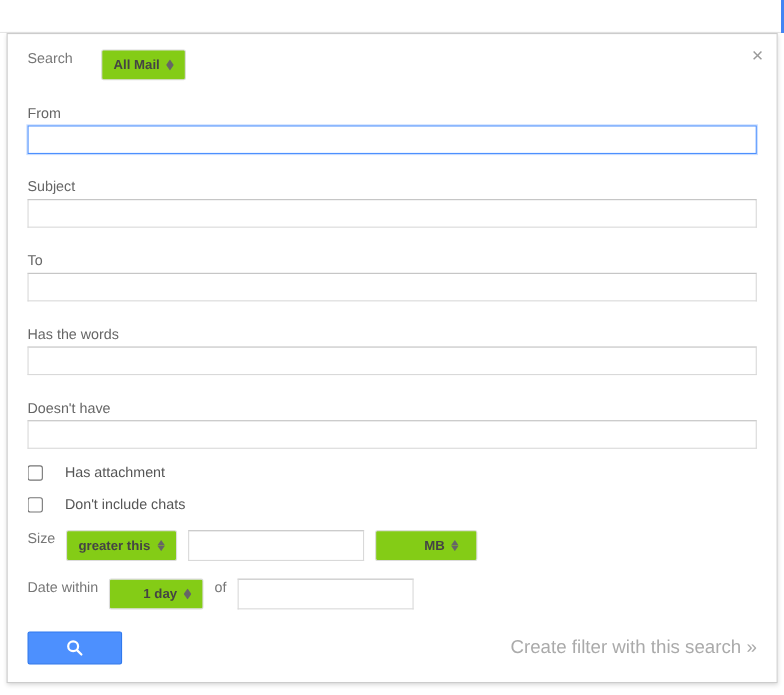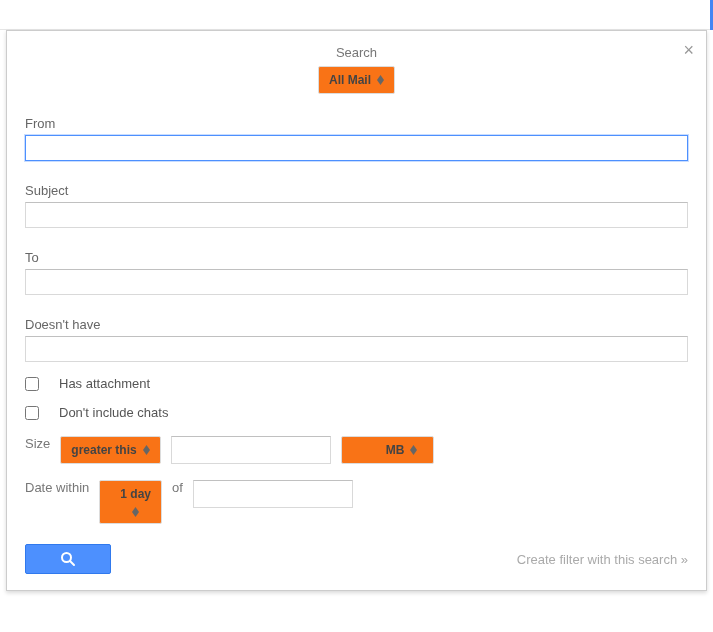--- a/index.html
+++ b/index.html
@@ -35,34 +35,33 @@
     position: absolute;
     top: 10px;
     right: 12px;
     color: #999;
     font-size: 18px;
     line-height: 1;
     cursor: pointer;
   }
   .row-scope {
     display: flex;
-    align-items: center;
-    gap: 6px;
+    align-items: flex-start;
+    gap: 26px;
     margin-bottom: 10px;
-    flex-direction: column;
   }
   .label-inline {
     color: #777;
     font-size: 13px;
   }
   .dropdown-btn {
     display: inline-flex;
     align-items: center;
     gap: 6px;
-    background: #f97316;
+    background: #84cc16;
     border: 1px solid #dcdcdc;
     border-radius: 2px;
     padding: 6px 10px;
     font-size: 12px;
     font-weight: bold;
     color: #444;
     cursor: pointer;
   }
   .sort-arrows {
     display: inline-flex;
@@ -130,21 +129,21 @@
     border-radius: 2px;
     width: 86px;
     height: 30px;
     display: flex;
     align-items: center;
     justify-content: center;
     cursor: pointer;
   }
   .create-filter-link {
     color: #aaa;
-    font-size: 13px;
+    font-size: 17px;
     cursor: pointer;
   }
 </style>
 </head>
 <body>
 
 <div class="top-strip"></div>
 
 <div class="panel">
 
@@ -173,20 +172,24 @@
   <div class="field-block">
     <span class="field-label">Subject</span>
     <input type="text" class="text-input" value="" style="">
   </div>
 
   <div class="field-block">
     <span class="field-label">To</span>
     <input type="text" class="text-input" value="" style="">
   </div>
 
+  <div class="field-block">
+    <span class="field-label">Has the words</span>
+    <input type="text" class="text-input" value="" style="">
+  </div>
 
   <div class="field-block">
     <span class="field-label">Doesn't have</span>
     <input type="text" class="text-input" value="" style="">
   </div>
 
   <label class="checkbox-row">
     <input type="checkbox" style="">
     <span>Has attachment</span>
   </label>
@@ -218,21 +221,21 @@
           </svg>
         <svg width="7" height="5">
             <polygon points="0,0 7,0 3.5,5" fill="#666"></polygon>
           </svg>
       </span>
     </div>
   </div>
 
   <div class="date-row">
     <span class="label-inline">Date within</span>
-    <div class="dropdown-btn" style="padding-left:20px;flex-direction:column;">
+    <div class="dropdown-btn" style="padding-left:30px;">
       <span>1 day</span>
       <span class="sort-arrows">
         <svg width="7" height="5">
             <polygon points="0,5 7,5 3.5,0" fill="#666"></polygon>
           </svg>
         <svg width="7" height="5">
             <polygon points="0,0 7,0 3.5,5" fill="#666"></polygon>
           </svg>
       </span>
     </div>

